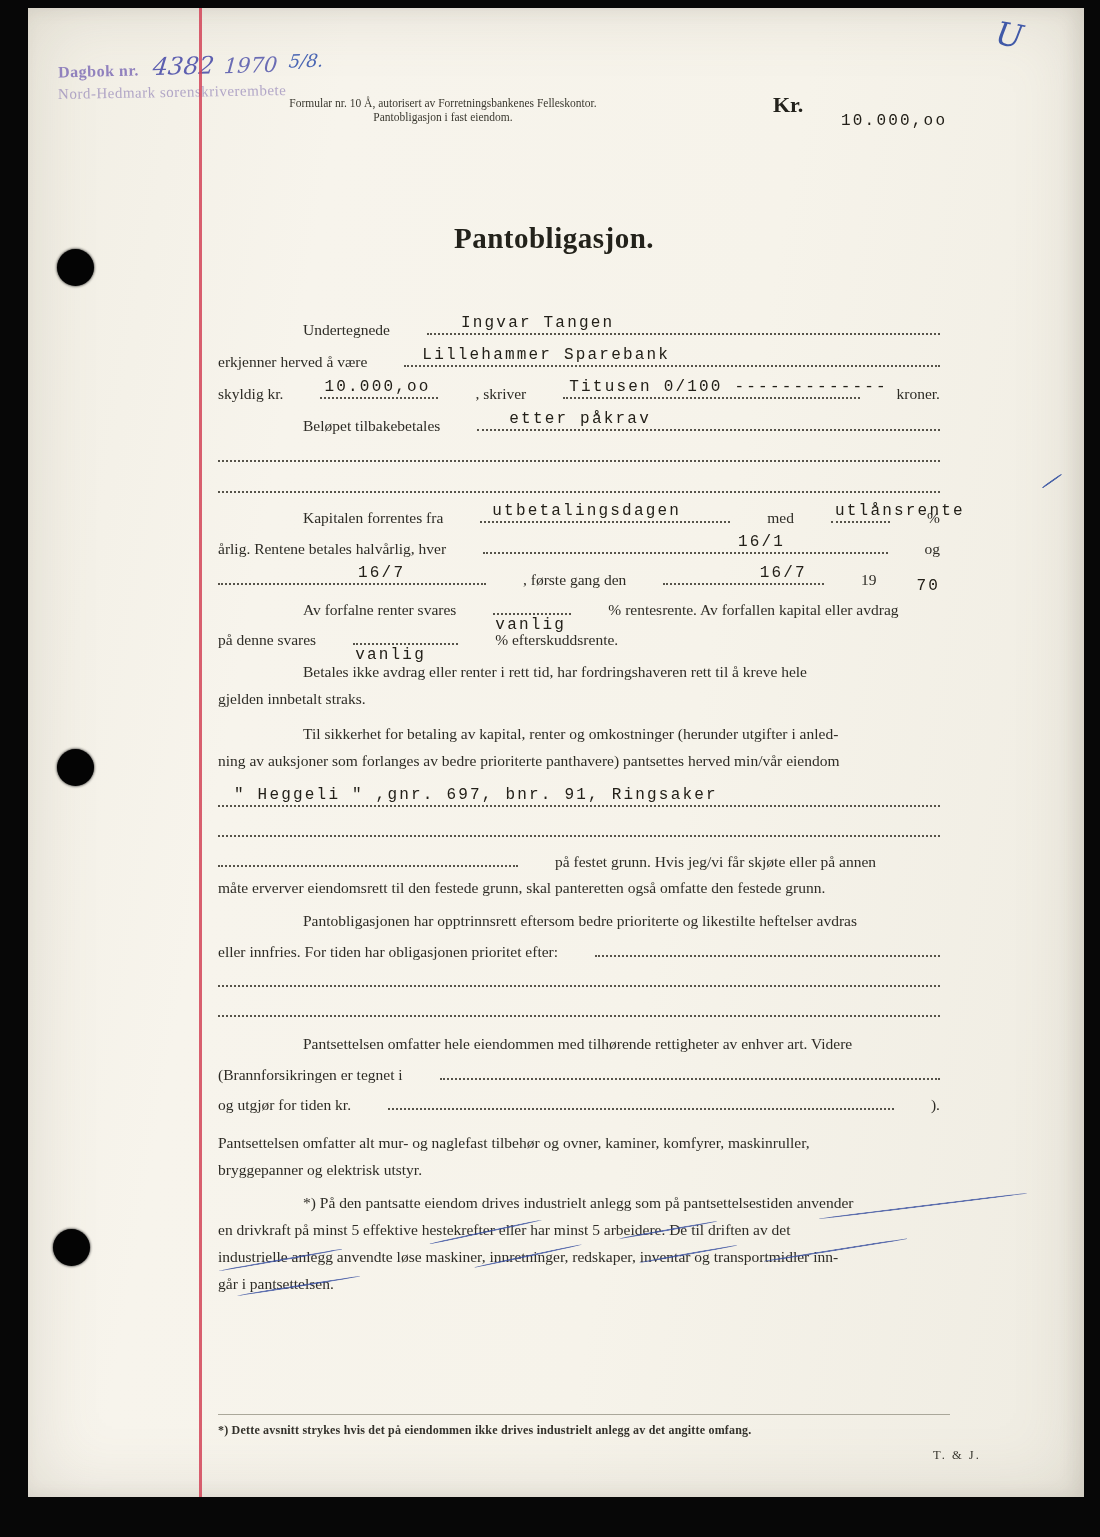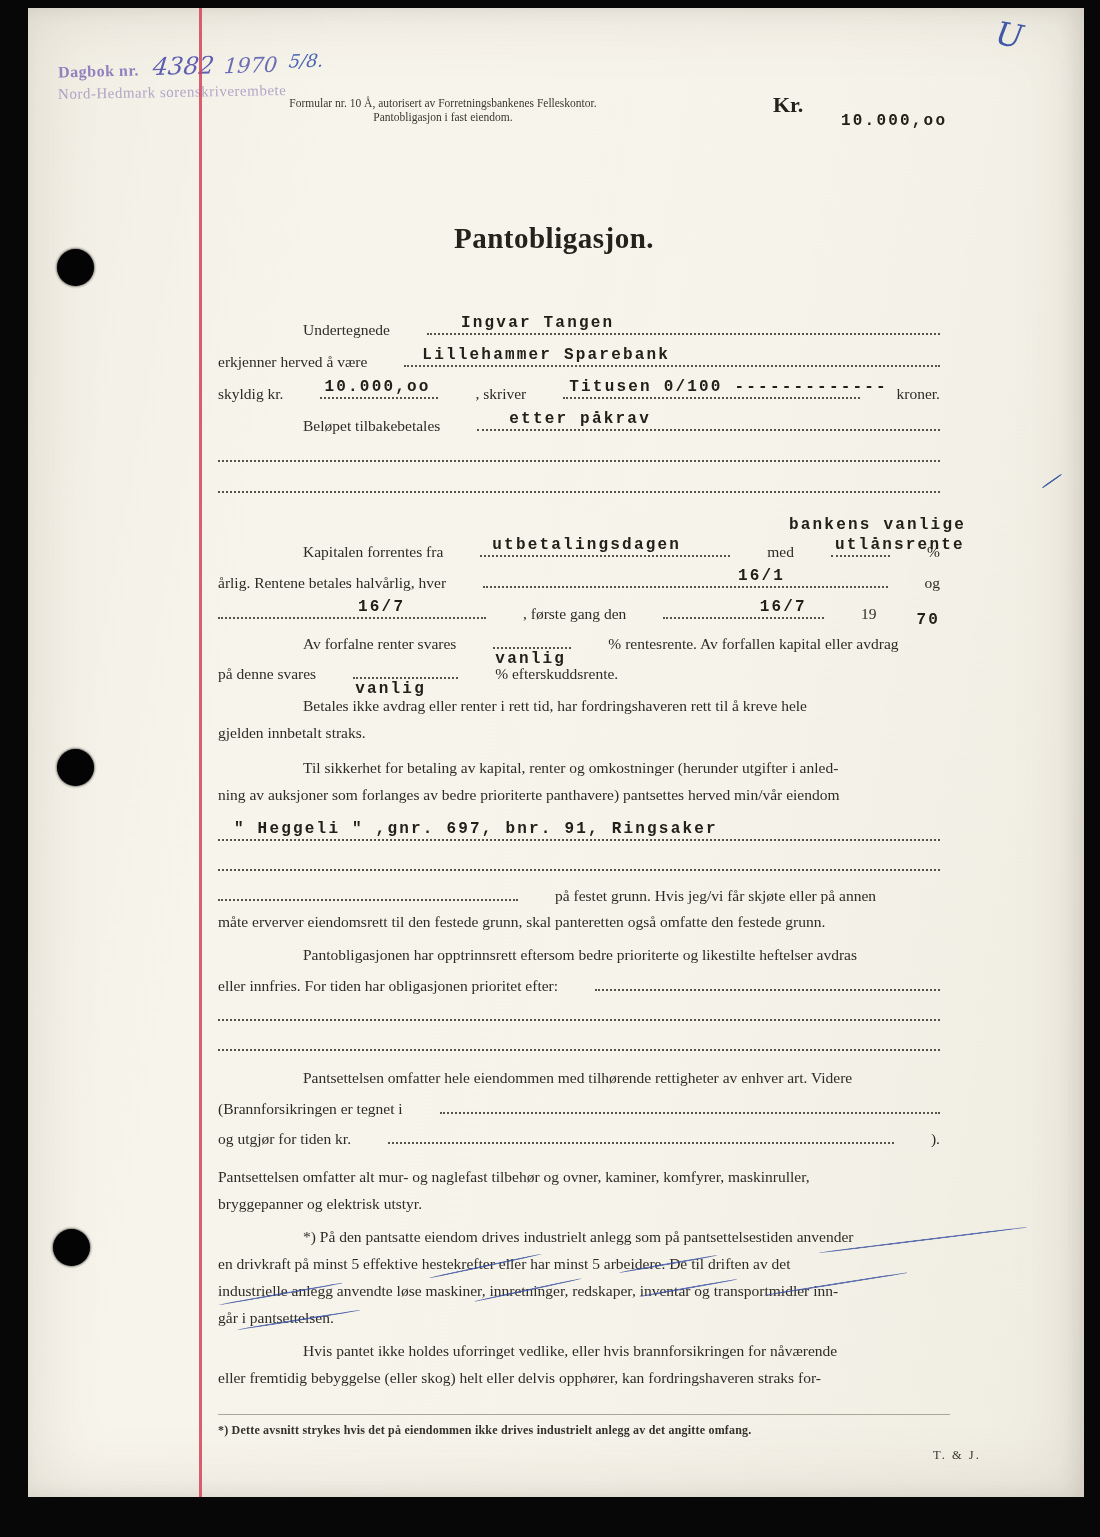--- a/index.html
+++ b/index.html
@@ -38,21 +38,21 @@
 
   
   .content{position:absolute;left:190px;top:302px;width:722px;font-size:15.5px;color:#2e2c26;}
   .row{display:flex;align-items:flex-end;gap:37px;}
   .r32{height:32px;} .r31{height:31px;} .r30{height:30px;} .r34{height:34px;}
   .lbl{white-space:nowrap;padding-bottom:3px;}
   .ind{padding-left:85px;}
   .fill{flex:1 1 auto;border-bottom:2px dotted #56534a;margin-bottom:7px;position:relative;min-width:14px;height:0;}
   .fw{flex:0 0 auto;}
   .spacer{flex:1 1 auto;}
-  .typed{font-family:"Liberation Mono","DejaVu Sans Mono",monospace;font-weight:700;font-size:16px;
+  .typed{font-family:"Liberation Mono","DejaVu Sans Mono",monospace;font-weight:400;font-size:16px;
     letter-spacing:2.2px;color:#232019;white-space:nowrap;}
   .on-line{position:absolute;bottom:1px;}
   .dropped{position:absolute;top:3px;left:2px;}
   .pline{line-height:27px;}
   .mt6{margin-top:6px;} .mt8{margin-top:8px;} .mt4{margin-top:12px;}
   .bankens-row{display:flex;justify-content:flex-end;height:22px;margin-top:12px;align-items:flex-end;}
   .bankens-row .typed{margin-right:-26px;}
   .inline-typed{display:inline-block;transform:translateY(3px);margin-left:3px;}
 
   .industri-block{position:relative;}
@@ -126,23 +126,20 @@
       </span>
     </div>
 
     <div class="row r31">
         <span class="fill"></span>
       </div>
     <div class="row r31">
         <span class="fill"></span>
       </div>
 
-    <div class="bankens-row">
-      <span class="typed">bankens vanlige</span>
-    </div>
 
     <div class="row r30 ind">
       <span class="lbl">Kapitalen forrentes fra</span>
       <span class="fill fw" style="flex-basis:250px">
         <span class="typed on-line" style="left:12px">utbetalingsdagen</span>
       </span>
       <span class="lbl">med</span>
       <span class="fill">
         <span class="typed on-line" style="left:4px">utlånsrente</span>
       </span>
@@ -251,24 +248,20 @@
       <div class="stroke" style="left:600px;top:16px;width:210px;transform:rotate(-7deg)"></div>
       <div class="stroke" style="left:210px;top:42px;width:115px;transform:rotate(-12deg)"></div>
       <div class="stroke" style="left:400px;top:40px;width:100px;transform:rotate(-10deg)"></div>
       <div class="stroke" style="left:0px;top:70px;width:125px;transform:rotate(-10deg)"></div>
       <div class="stroke" style="left:255px;top:66px;width:110px;transform:rotate(-12deg)"></div>
       <div class="stroke" style="left:420px;top:64px;width:100px;transform:rotate(-10deg)"></div>
       <div class="stroke" style="left:545px;top:60px;width:145px;transform:rotate(-9deg)"></div>
       <div class="stroke" style="left:18px;top:96px;width:125px;transform:rotate(-9deg)"></div>
     </div>
 
-    <div class="mt6">
-      <div class="pline ind">Hvis pantet ikke holdes uforringet vedlike, eller hvis brannforsikringen for nåværende</div>
-      <div class="pline">eller fremtidig bebyggelse (eller skog) helt eller delvis opphører, kan fordringshaveren straks for-</div>
-    </div>
 
   </div>
 
   <div class="footnote-wrap">
     <div class="footnote">*) Dette avsnitt strykes hvis det på eiendommen ikke drives industrielt anlegg av det angitte omfang.</div>
   </div>
   <div class="printer-mark">T. &amp; J.</div>
 </div>
 
 </body></html>

